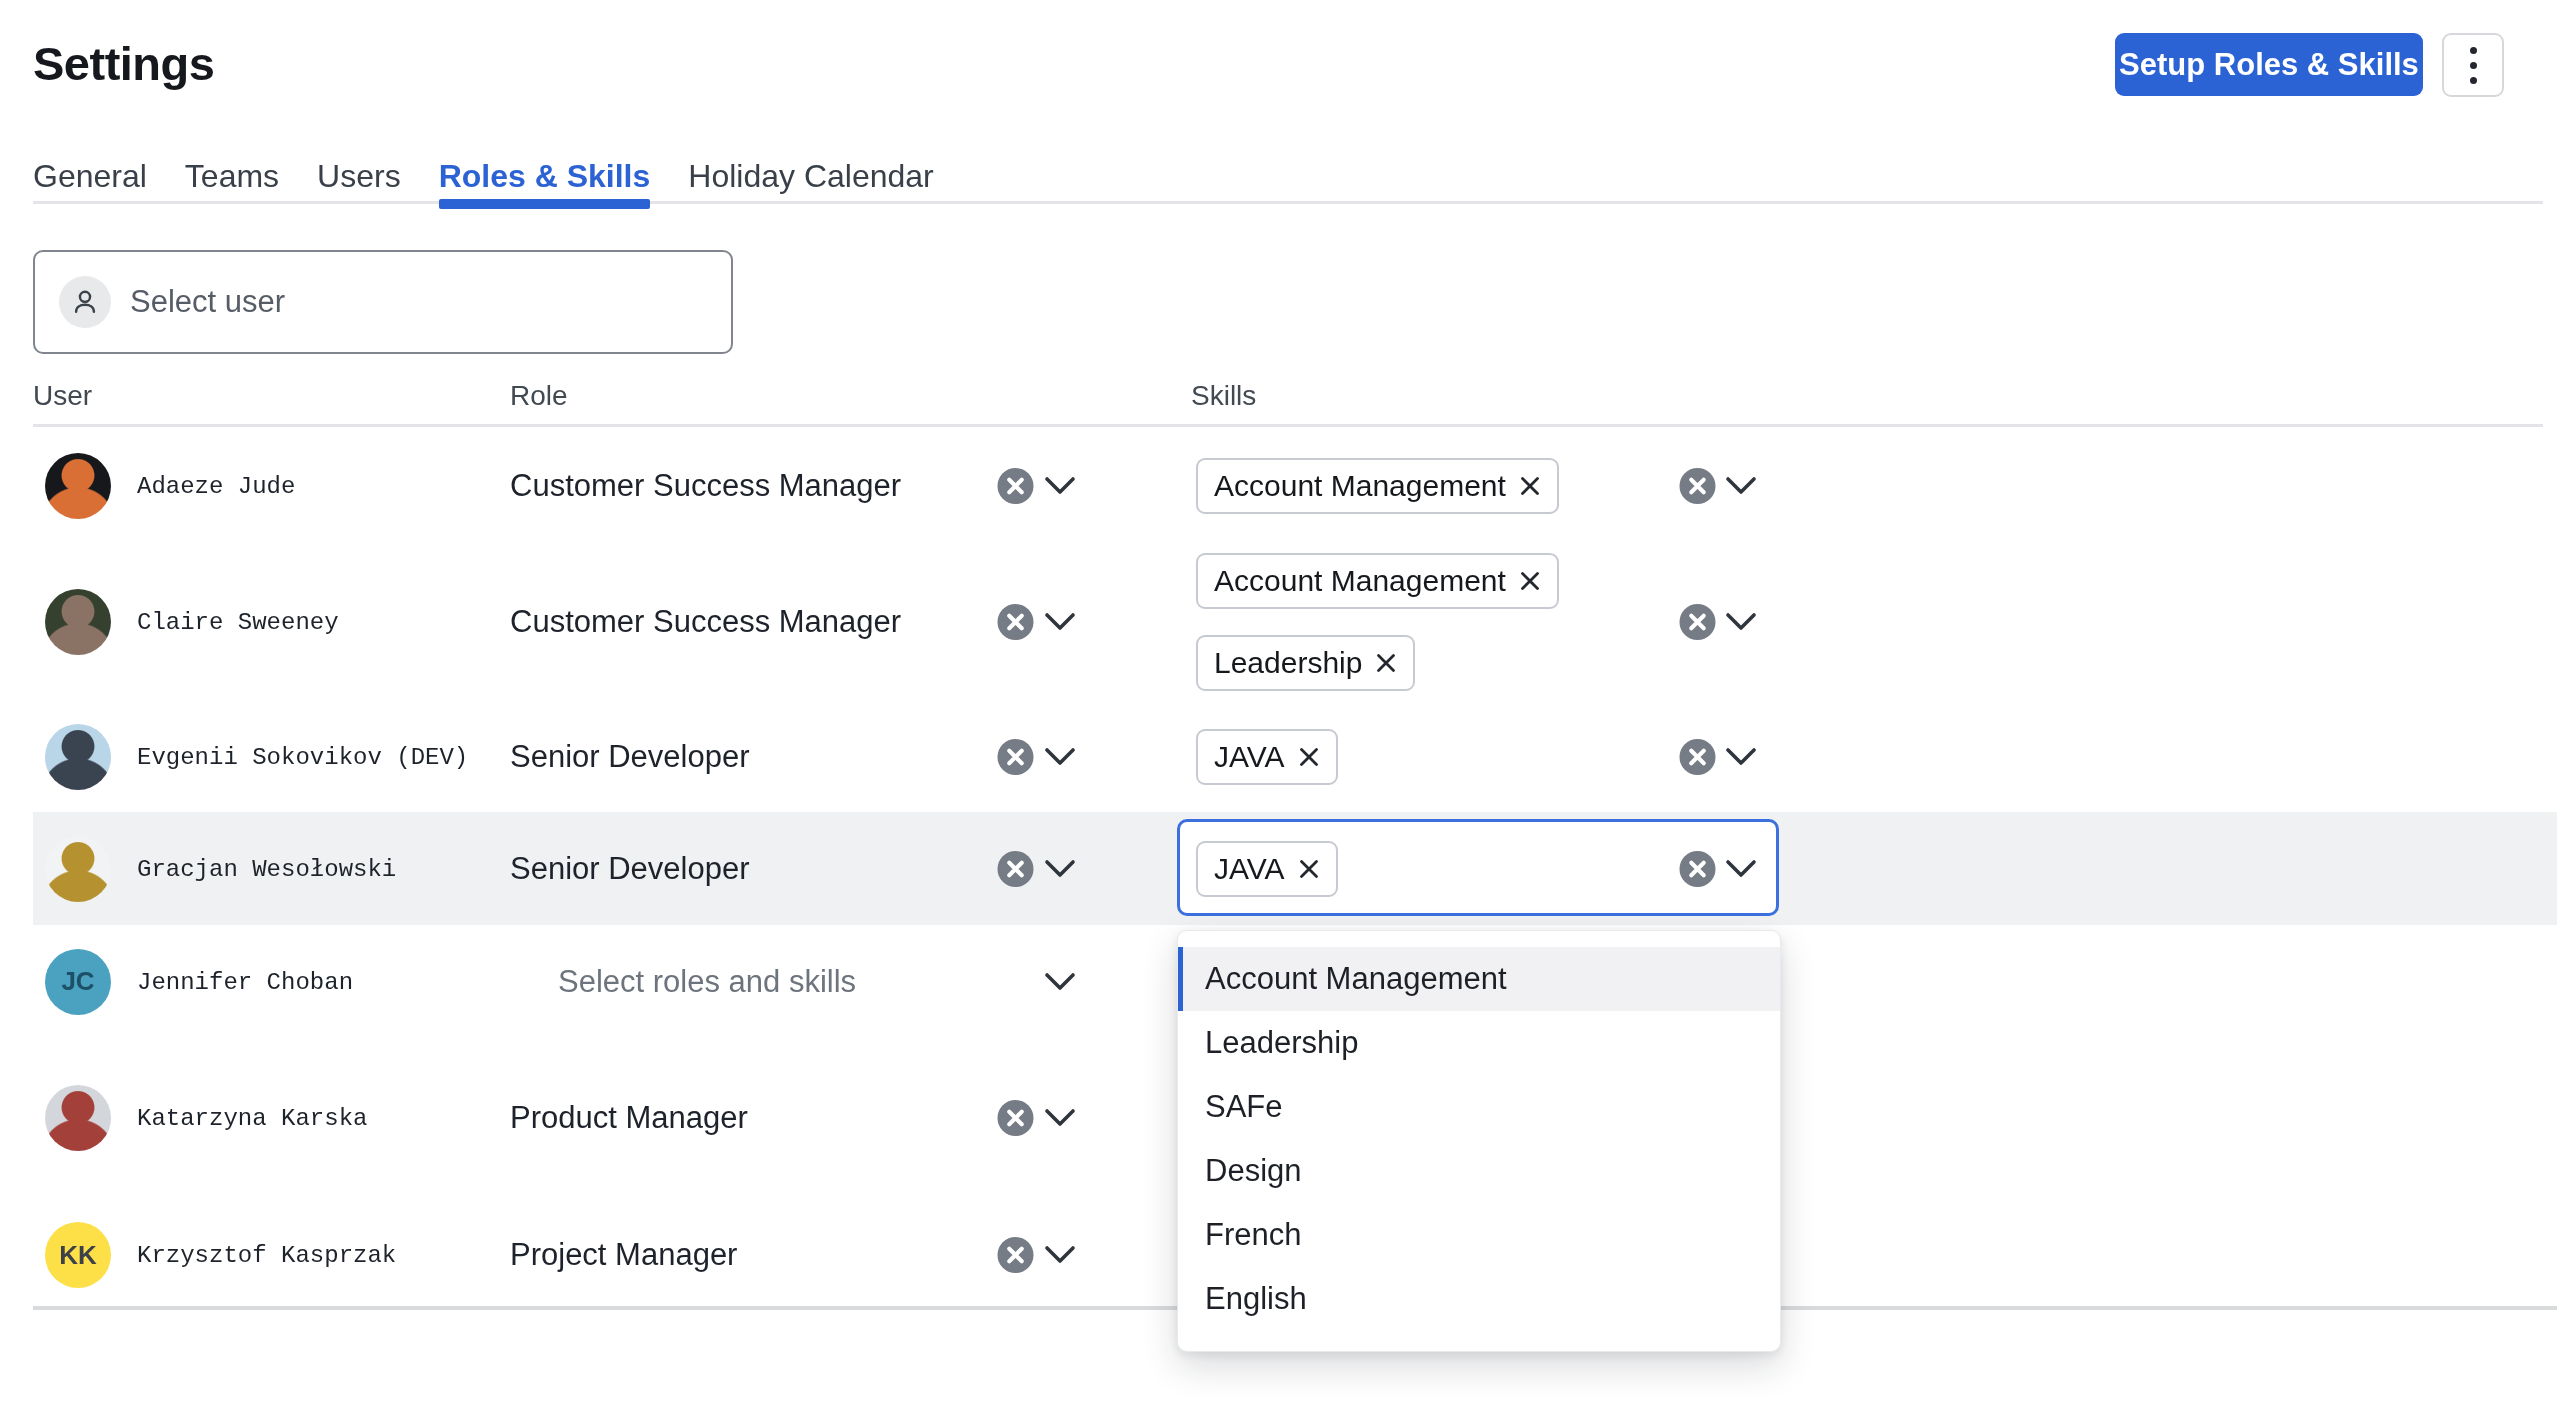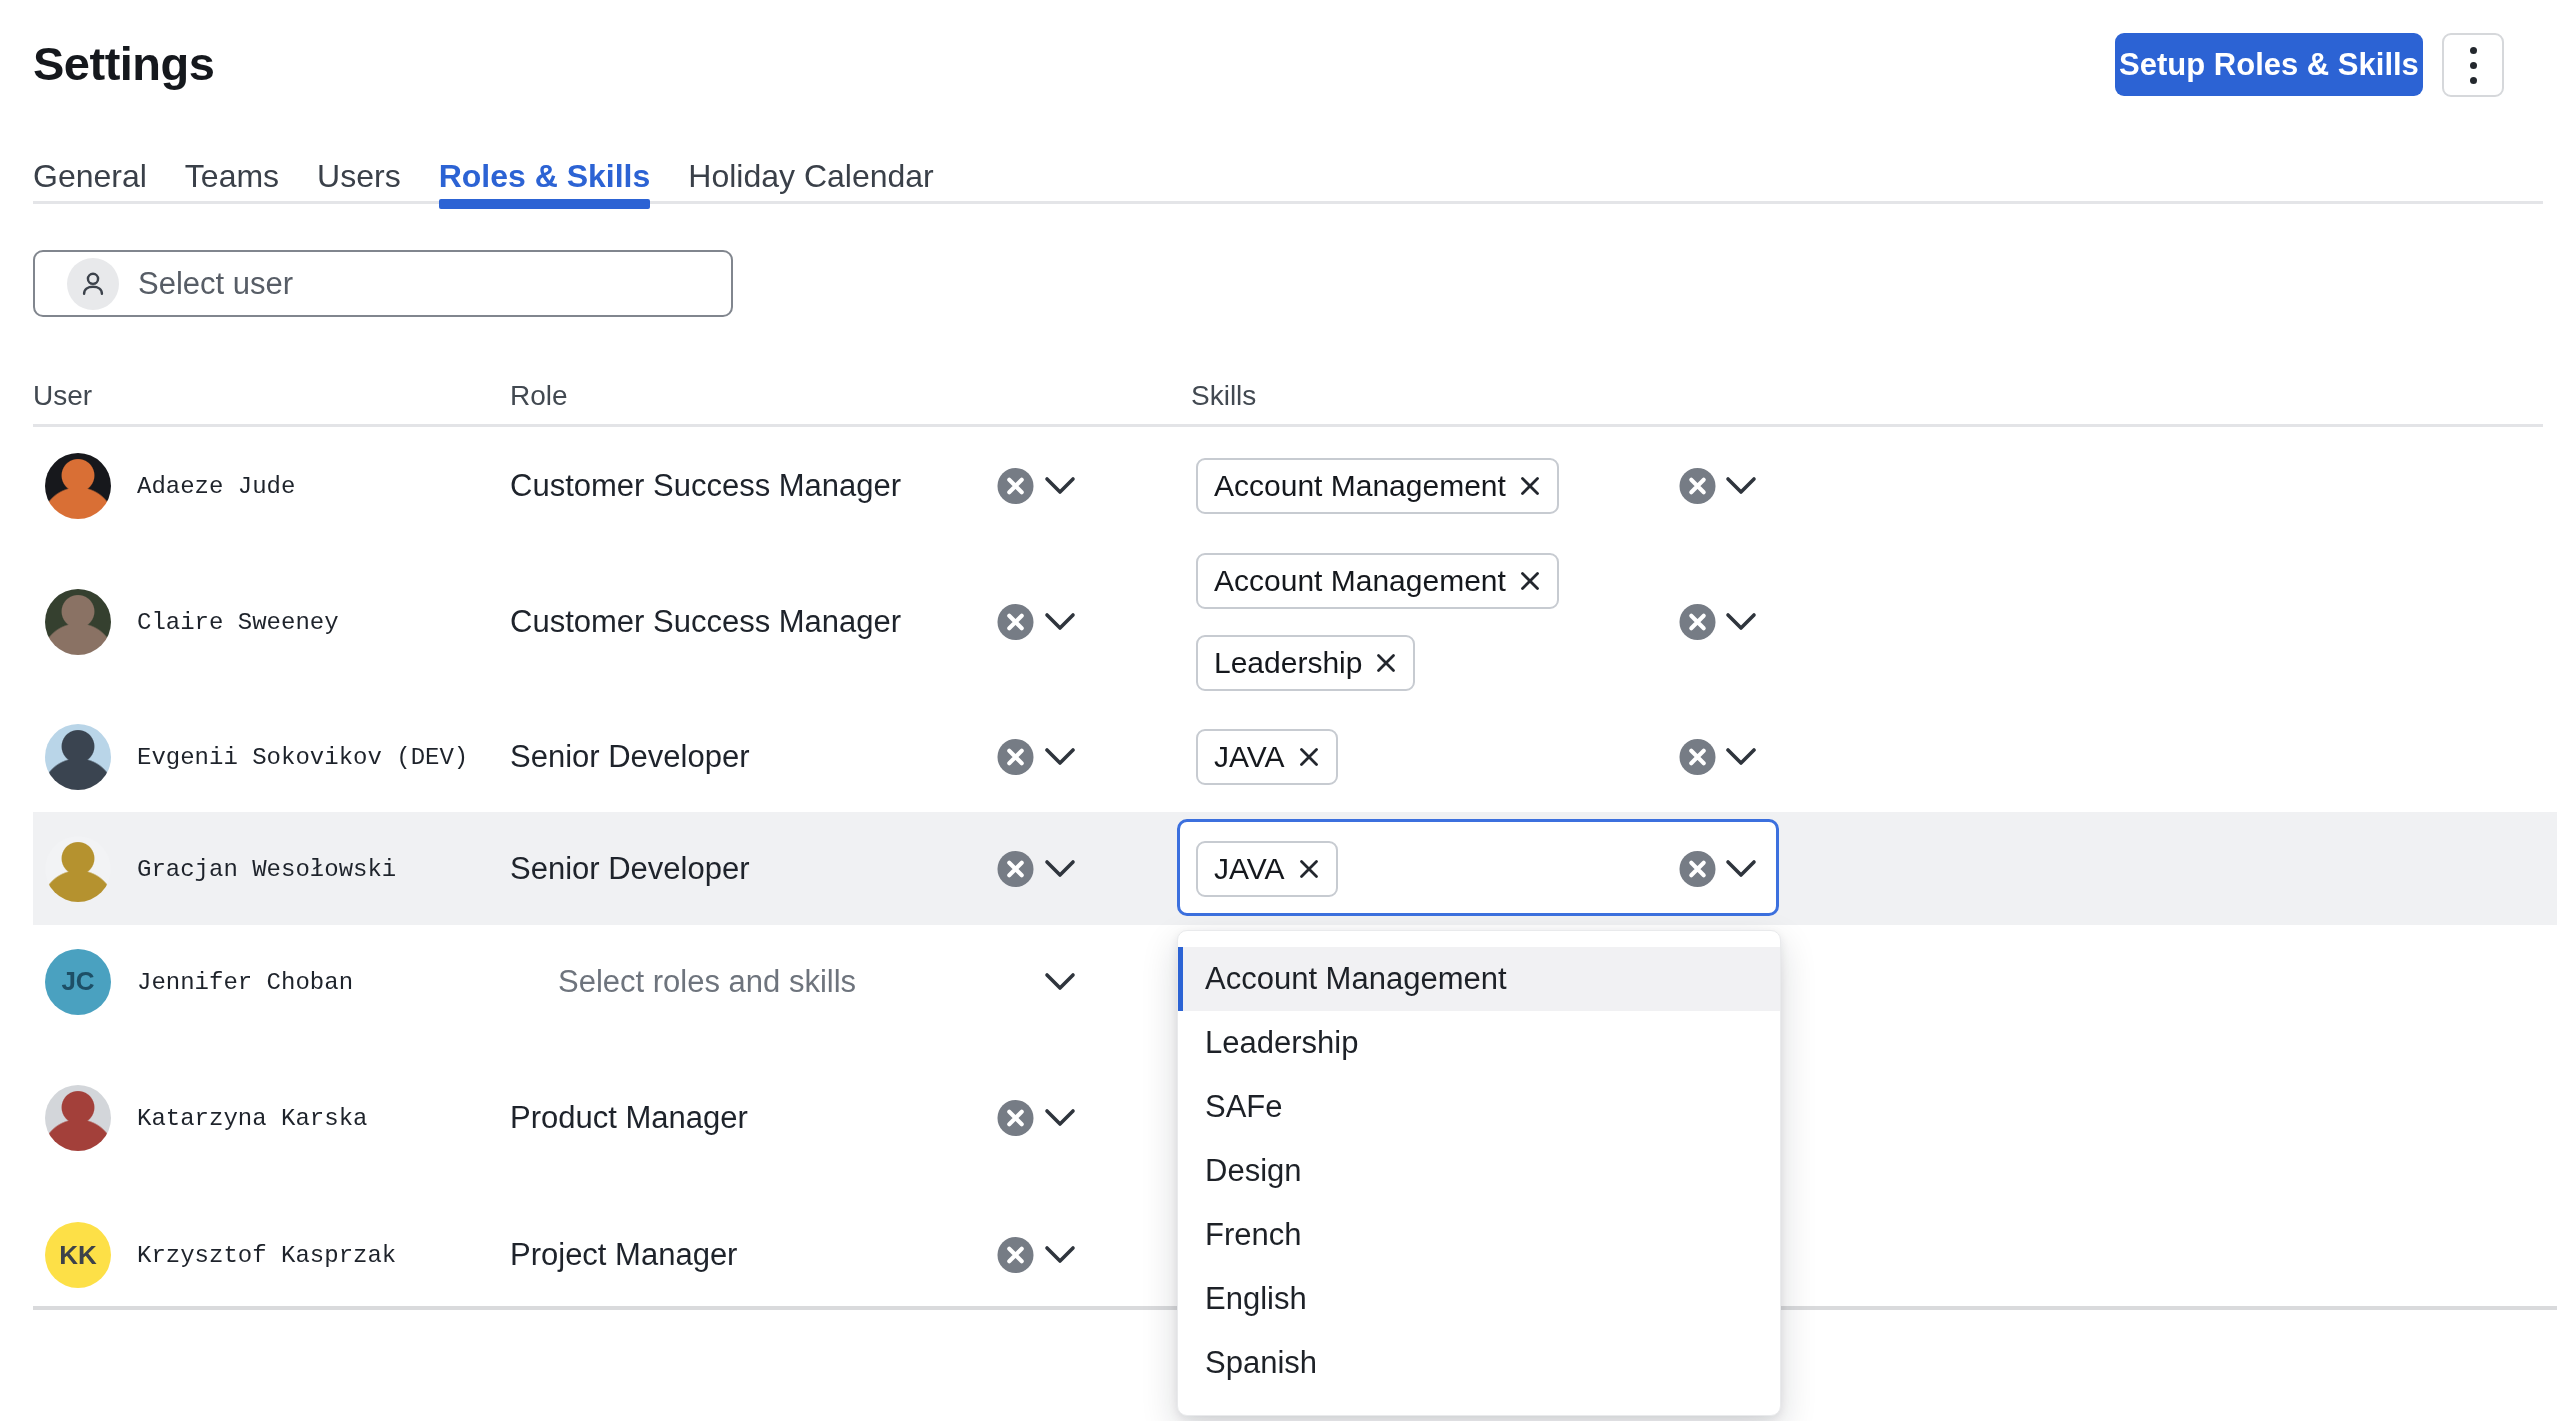--- a/index.html
+++ b/index.html
@@ -42,23 +42,23 @@
   .tab {
     font-size: 32px; font-weight: 500; color: #3a4049; line-height: 36px;
     position: relative; cursor: pointer; white-space: nowrap;
   }
   .tab.active { color: var(--accent); font-weight: 600; }
   .tab.active::after {
     content: ""; position: absolute; left: 0; right: 0; bottom: -15px;
     height: 10px; background: var(--accent); border-radius: 2px;
   }
   .search-box {
-    position: absolute; left: 33px; top: 250px; width: 700px; height: 67px;
+    position: absolute; left: 33px; top: 250px; width: 700px; height: 104px;
     border: 2px solid #81868e; border-radius: 10px; background: #fff;
-    display: flex; align-items: center; padding-left: 32px; gap: 19px; cursor: text;
+    display: flex; align-items: center; padding-left: 24px; gap: 19px; cursor: text;
   }
   .search-avatar {
     width: 52px; height: 52px; border-radius: 50%; background: #e8e9eb;
     display: flex; align-items: center; justify-content: center; flex: 0 0 auto;
   }
   .search-placeholder { font-size: 31px; color: #575d66; }
   .col { position: absolute; top: 380px; font-size: 28px; font-weight: 400; color: #424951; }
   .col-user { left: 33px; } .col-role { left: 510px; } .col-skills { left: 1191px; }
   .header-sep { position: absolute; left: 33px; right: 14px; top: 424px; height: 3px; background: #e3e4e7; }
   .bottom-sep { position: absolute; left: 33px; right: 0; top: 1306px; height: 4px; background: #d9dadc; }
@@ -310,15 +310,14 @@
 
   <div class="bottom-sep"></div>
 
   <div class="dropdown" id="dropdown">
       <div class="option highlighted">Account Management</div>
       <div class="option">Leadership</div>
       <div class="option">SAFe</div>
       <div class="option">Design</div>
       <div class="option">French</div>
       <div class="option">English</div>
-      <div class="option">Spanish</div>
     </div>
 </div>
 
 </body></html>

